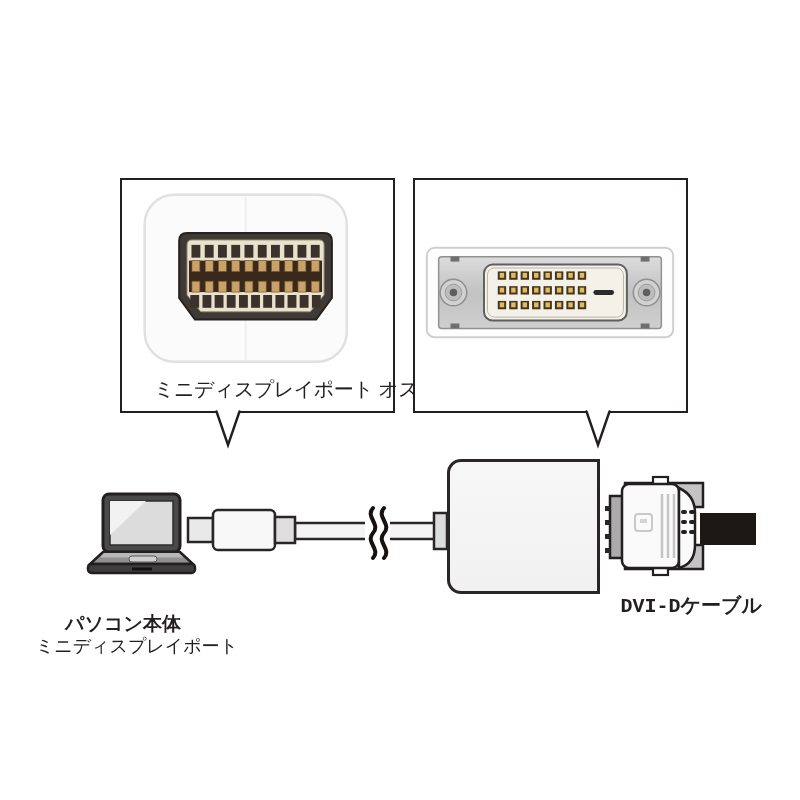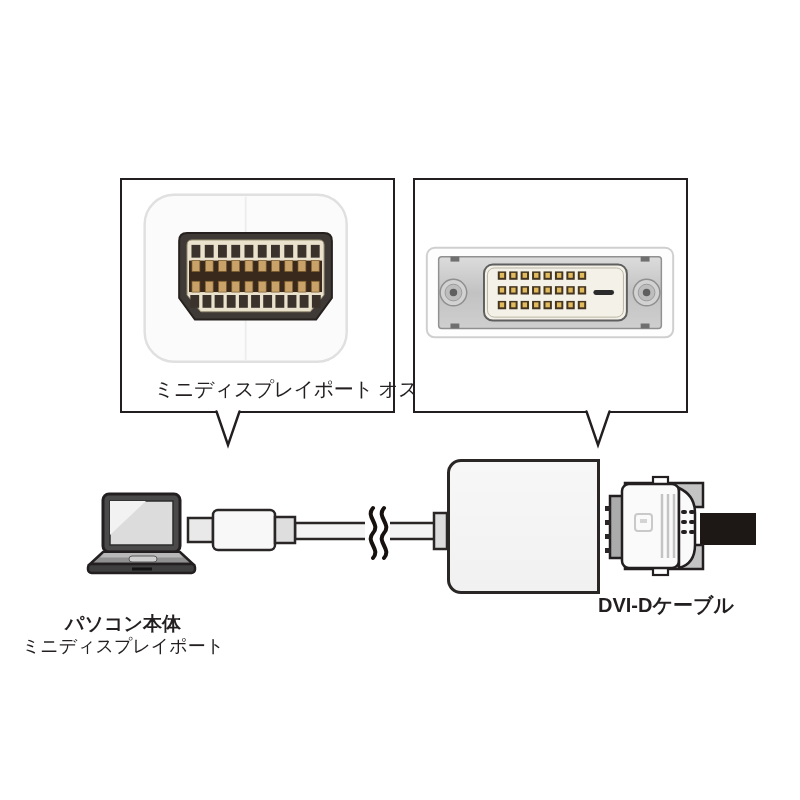--- a/index.html
+++ b/index.html
@@ -24,24 +24,24 @@
   .abs{position:absolute;}
   .adapter{
     position:absolute;left:447px;top:459px;width:153px;height:135px;box-sizing:border-box;
     border:3px solid #2a2626;border-radius:14px 0 0 14px;
     background:linear-gradient(180deg,#f7f7f7 0%,#f1f1f1 100%);
   }
   .laptop-caption{
     position:absolute;left:8px;top:576px;width:230px;text-align:center;line-height:23px;white-space:nowrap;margin-top:36px;
   }
   .laptop-caption .t{font-size:19px;font-weight:bold;}
-  .laptop-caption .s{font-size:18px;}
+  .laptop-caption .s{font-size:18px;text-align:right;}
   .dvi-caption{
-    position:absolute;left:598px;top:592px;width:164px;text-align:left;
-    font-size:20px;font-weight:bold;white-space:nowrap;
+    position:absolute;left:598px;top:592px;width:164px;text-align:right;
+    font-size:20px;font-weight:bold;white-space:nowrap;font-family:Liberation Mono, monospace;
   }
 </style>
 </head>
 <body>
 
 <div class="stage">
 
   <div class="callout" id="callout-mini">
     <svg class="photo" viewBox="0 0 275 235" preserveAspectRatio="none">
       <defs>

